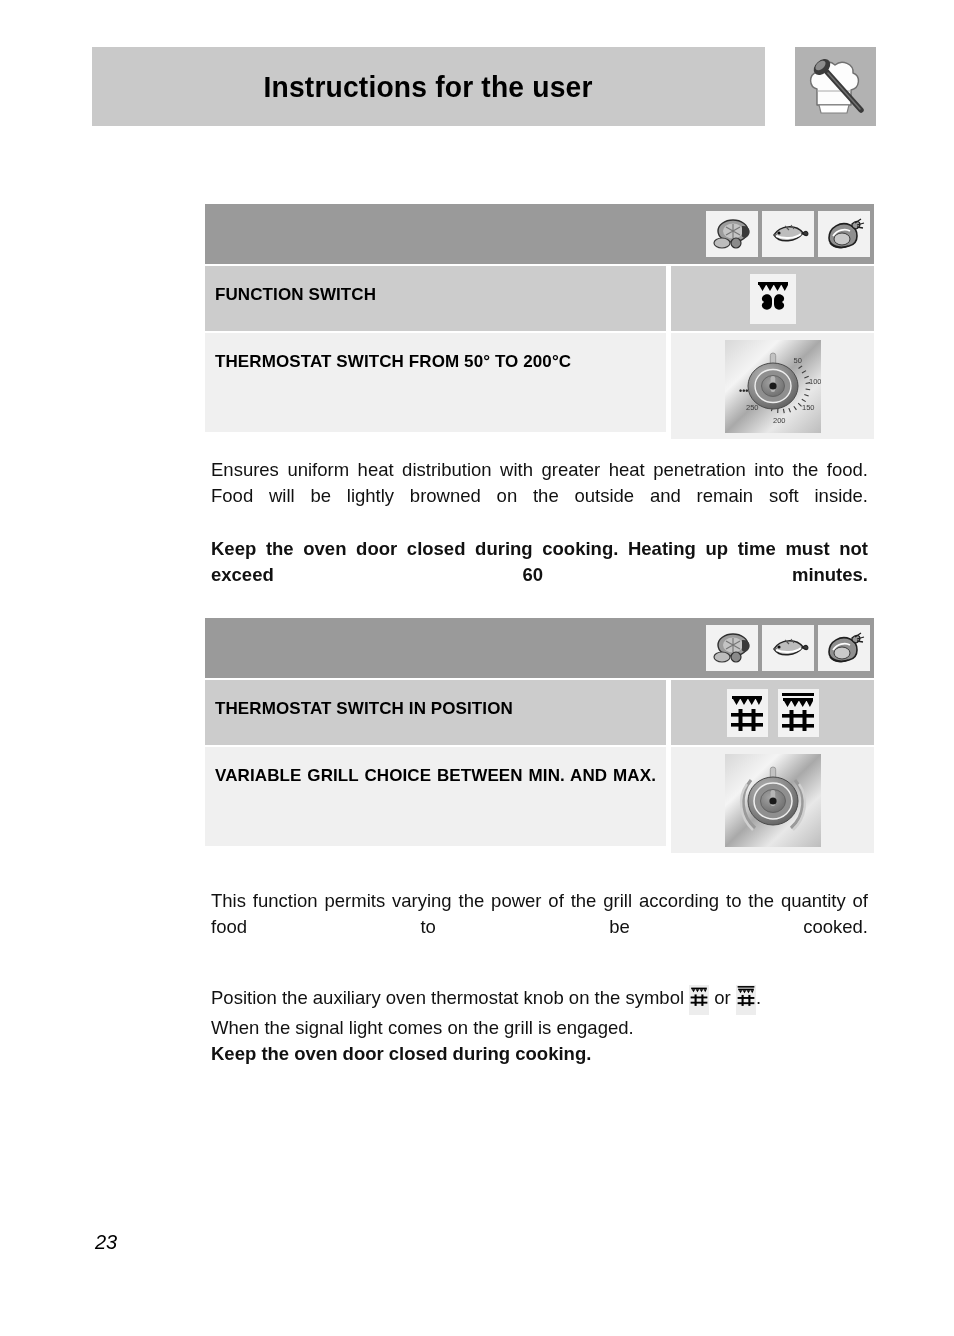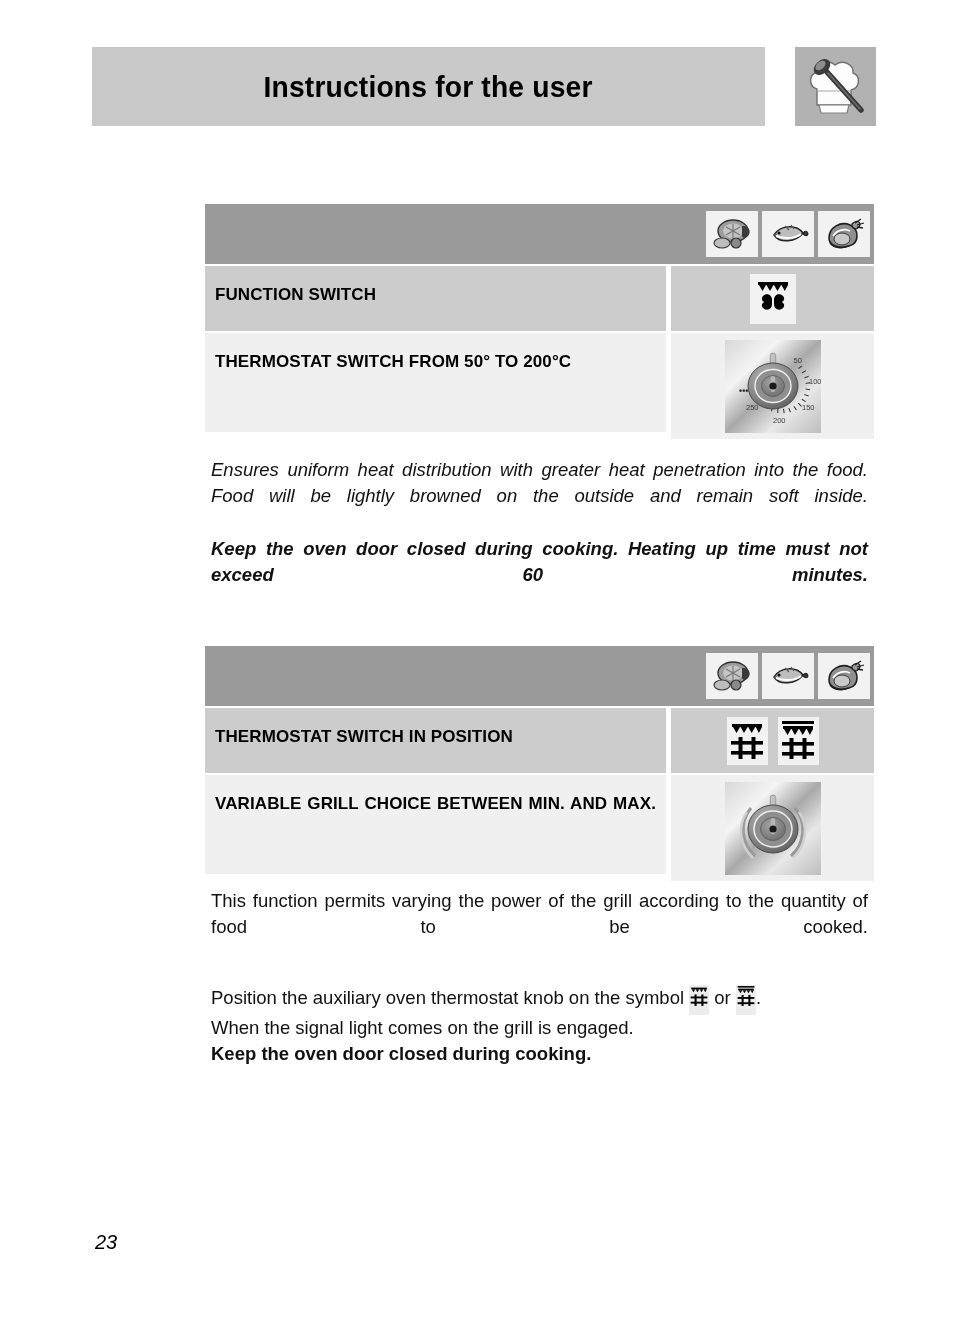--- a/index.html
+++ b/index.html
@@ -46,21 +46,21 @@
   }
   .header-logo svg { display: block; }
 
   
   .fn-block {
     position: absolute;
     left: 205px;
     width: 669px;
   }
   #block-0 { top: 204px; }
-  #block-1 { top: 618px; margin-top: 28px; }
+  #block-1 { top: 618px; }
 
   .fn-band {
     height: 60px;
     background: #9a9a9a;
     display: flex;
     align-items: center;
     justify-content: flex-end;
     padding-right: 4px;
     box-sizing: border-box;
   }
@@ -129,21 +129,21 @@
 
   
   .body-text {
     position: absolute;
     left: 211px;
     width: 657px;
     font-size: 18.5px;
     line-height: 1.42;
     color: #111;
   }
-  #para-0 { top: 457px; font-style: italic; }
+  #para-0 { top: 457px; }
   #para-1 { top: 888px; }
   .p-just { text-align: justify; }
   .p-just::after { content: ""; display: inline-block; width: 100%; }
   .p-bold { font-weight: bold; }
   .p-gap { margin-top: 14px; }
   .inline-sym {
     display: inline-block;
     vertical-align: -4px;
     background: #ededed;
   }

